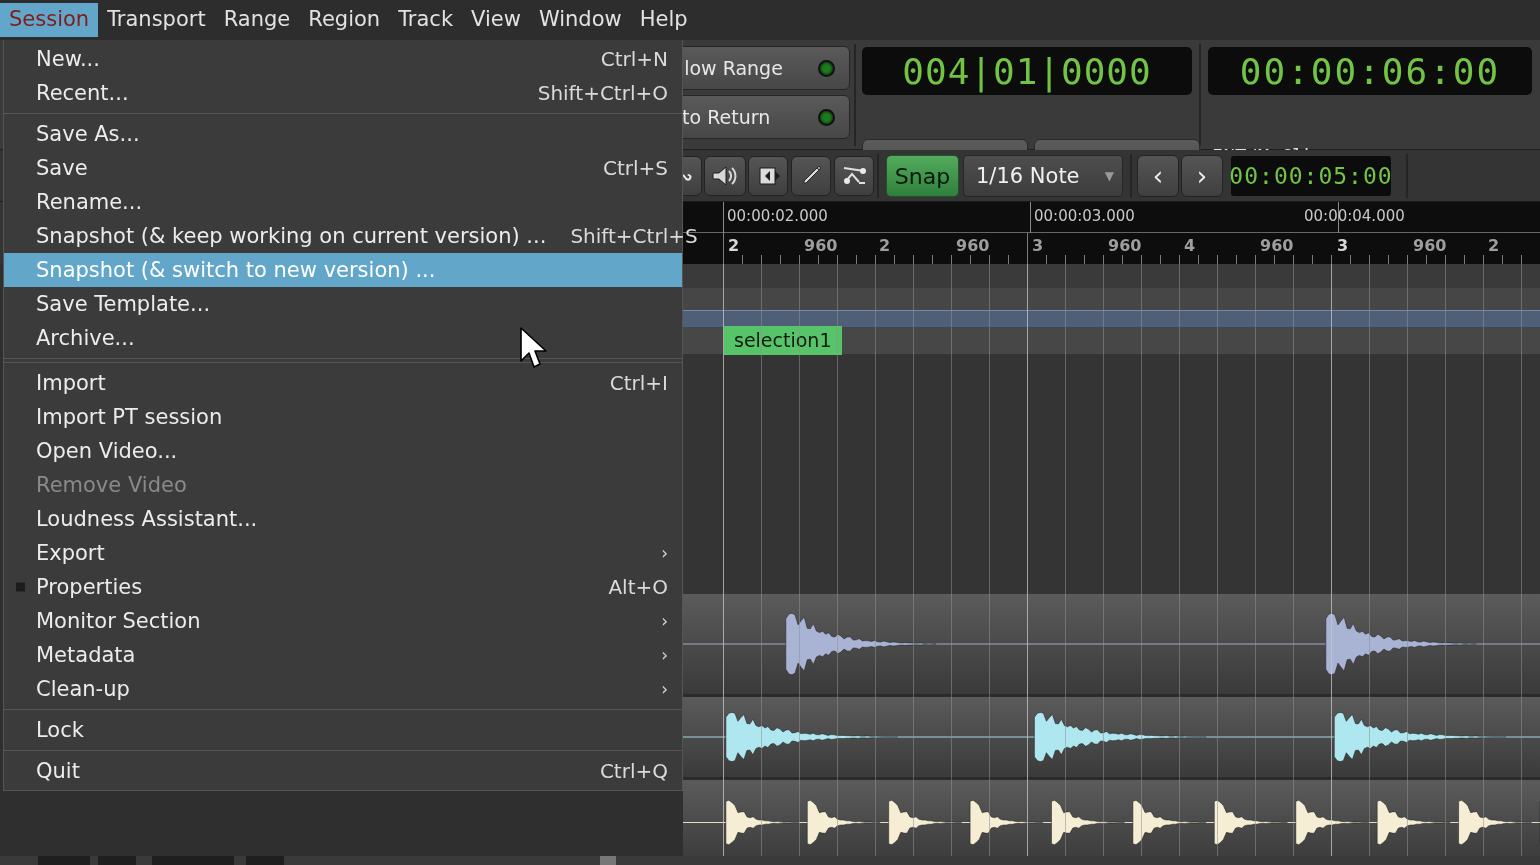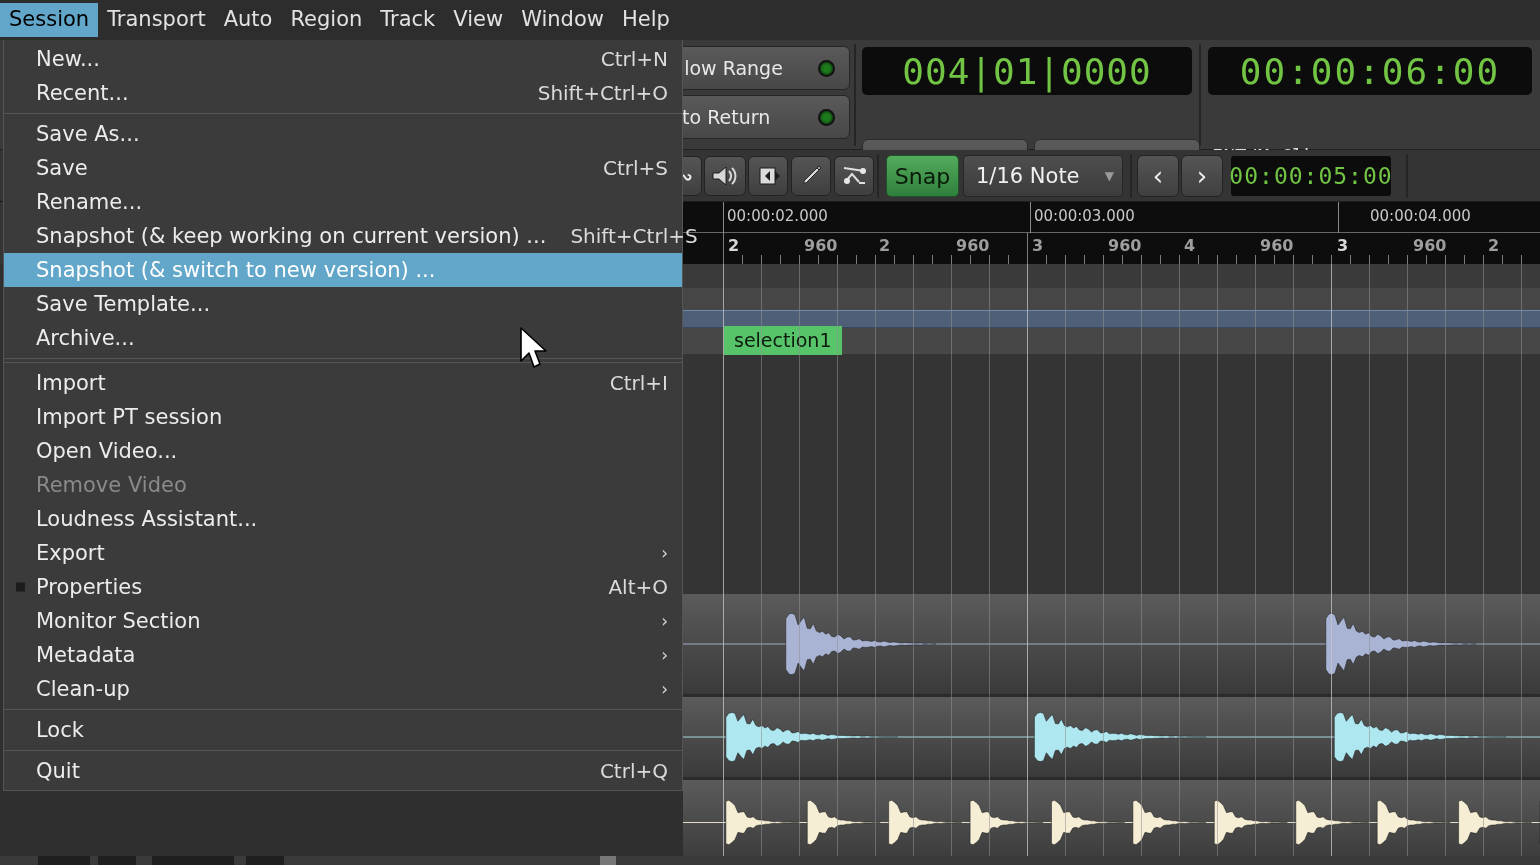--- a/index.html
+++ b/index.html
@@ -15,21 +15,21 @@
   .menubar {
     position: absolute; left: 0; top: 0; width: 1540px; height: 40px;
     background: #2d2d2d;
     display: flex; align-items: center;
     z-index: 30;
   }
   .menubar-item {
     font-size: 21px; color: #e2e2e2; padding: 6px 9px 7px 9px;
     line-height: 1; white-space: nowrap;
   }
-  .menubar-item.active { background: #62a7c9; color: #000000; }
+  .menubar-item.active { background: #62a7c9; color: #7f1d1d; }
 
   
   .transport {
     position: absolute; left: 0; top: 40px; width: 1540px; height: 110px;
     background: #3a3a3a;
     border-bottom: 1px solid #202020;
   }
   .tp-toggle-col {
     position: absolute; left: 640px; top: 6px;
     display: flex; flex-direction: column; gap: 5px;
@@ -290,21 +290,21 @@
   </div>
 
   <div class="ruler-wrap">
     <div class="ruler-gutter"></div>
     <div class="ruler-tc" id="ruler-tc">
         <div class="tc-tick" style="left: 40px; height: 31px;"></div>
         <div class="tc-label" style="left: 44px;">00:00:02.000</div>
         <div class="tc-tick" style="left: 347px; height: 31px;"></div>
         <div class="tc-label" style="left: 351px;">00:00:03.000</div>
         <div class="tc-tick" style="left: 655px; height: 31px;"></div>
-        <div class="tc-label" style="left: 687px;">00:00:04.000</div>
+        <div class="tc-label" style="left: 621px;">00:00:04.000</div>
       </div>
     <div class="ruler-bbt" id="ruler-bbt">
         <div class="bbt-label bar" style="left: 45px;">2</div>
         <div class="bbt-label tick" style="left: 121px;">960</div>
         <div class="bbt-label beat" style="left: 196px;">2</div>
         <div class="bbt-label tick" style="left: 273px;">960</div>
         <div class="bbt-label beat" style="left: 349px;">3</div>
         <div class="bbt-label tick" style="left: 425px;">960</div>
         <div class="bbt-label beat" style="left: 501px;">4</div>
         <div class="bbt-label tick" style="left: 577px;">960</div>
@@ -428,21 +428,21 @@
     <div class="bs-chip" style="left:38px; width:52px;"></div>
     <div class="bs-chip" style="left:98px; width:38px;"></div>
     <div class="bs-chip" style="left:152px; width:82px;"></div>
     <div class="bs-chip" style="left:246px; width:38px;"></div>
     <div class="bs-chip" style="left:600px; width:16px; background:#777;"></div>
   </div>
 
   <div class="menubar" id="menubar">
       <div class="menubar-item active">Session</div>
       <div class="menubar-item">Transport</div>
-      <div class="menubar-item">Auto</div>
+      <div class="menubar-item">Range</div>
       <div class="menubar-item">Region</div>
       <div class="menubar-item">Track</div>
       <div class="menubar-item">View</div>
       <div class="menubar-item">Window</div>
       <div class="menubar-item">Help</div>
     </div>
 
   <div class="menu-popup" id="session-menu">
       <div class="mi">
         <span>New...</span>

